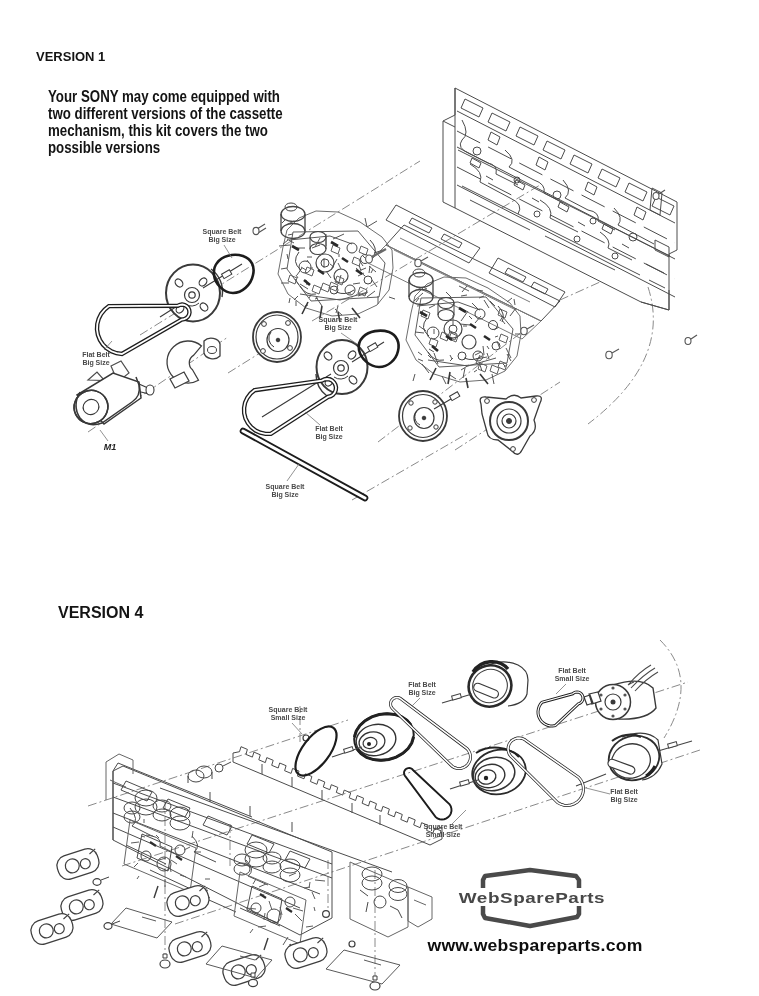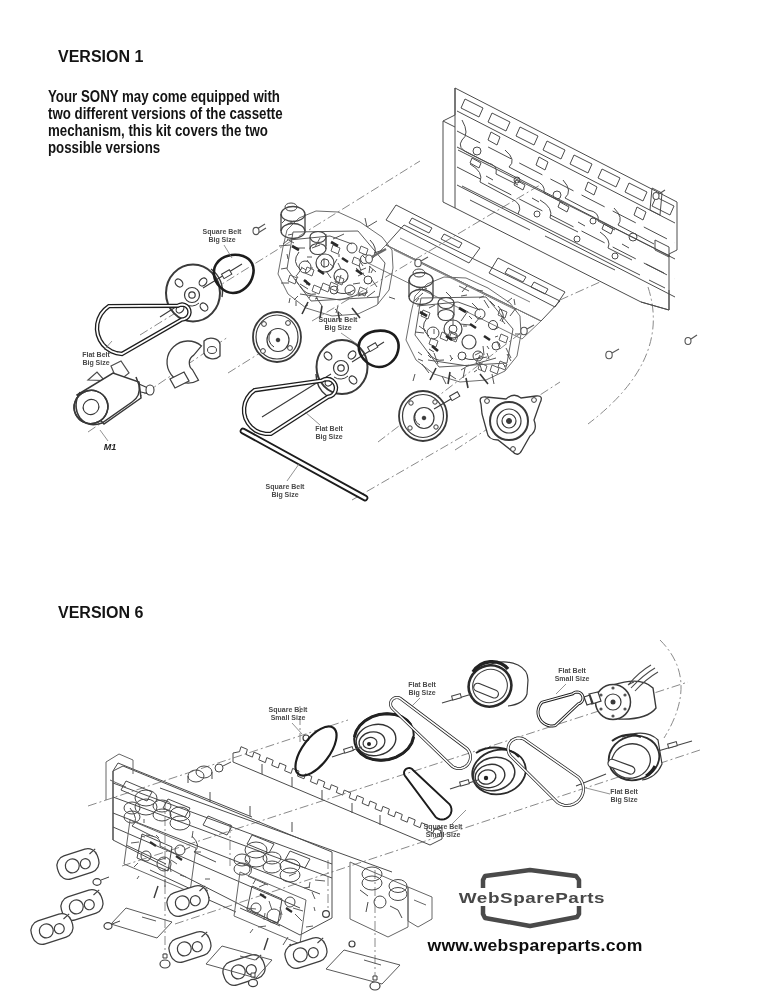--- a/index.html
+++ b/index.html
@@ -1,22 +1,22 @@
 <!DOCTYPE html>
 <html><head><meta charset="utf-8">
 <style>
 html,body{margin:0;padding:0;background:#fff;}
 #page{position:relative;width:759px;height:996px;background:#fff;overflow:hidden;font-family:"Liberation Sans",sans-serif;}
 .h{position:absolute;font-weight:bold;color:#141414;}
 svg{position:absolute;left:0;top:0;}
 </style></head><body>
 <div id="page">
-<div class="h" style="left:58px;top:50px;font-size:16px;line-height:14px;text-align:right;">VERSION 1</div>
+<div class="h" style="left:36px;top:50px;font-size:13px;line-height:14px;text-align:right;">VERSION 1</div>
 <div class="h" style="left:48px;top:89px;font-size:16px;line-height:16.9px;transform:scaleX(.83);transform-origin:left top;white-space:nowrap;">Your SONY may come equipped with<br>two different versions of the cassette<br>mechanism, this kit covers the two<br>possible versions</div>
-<div class="h" style="left:58px;top:604px;font-size:16px;line-height:17px;">VERSION 6</div>
+<div class="h" style="left:58px;top:604px;font-size:16px;line-height:17px;">VERSION 4</div>
 <svg width="759" height="996" viewBox="0 0 759 996">
 <g id="v1dash" stroke="#8a8a8a" stroke-width="1" fill="none" stroke-dasharray="9 3 2 3">
 <path d="M 88,432 L 228,337"></path>
 <path d="M 140,335 L 420,161"></path>
 <path d="M 228,373 L 300,328 M 312,321 L 540,185"></path>
 <path d="M 378,442 L 522,332"></path>
 <path d="M 455,450 L 560,382"></path>
 <path d="M 352,500 L 470,432"></path>
 <path d="M 648,287 Q 672,360 588,424"></path>
 <path d="M 560,300 L 600,282"></path>

